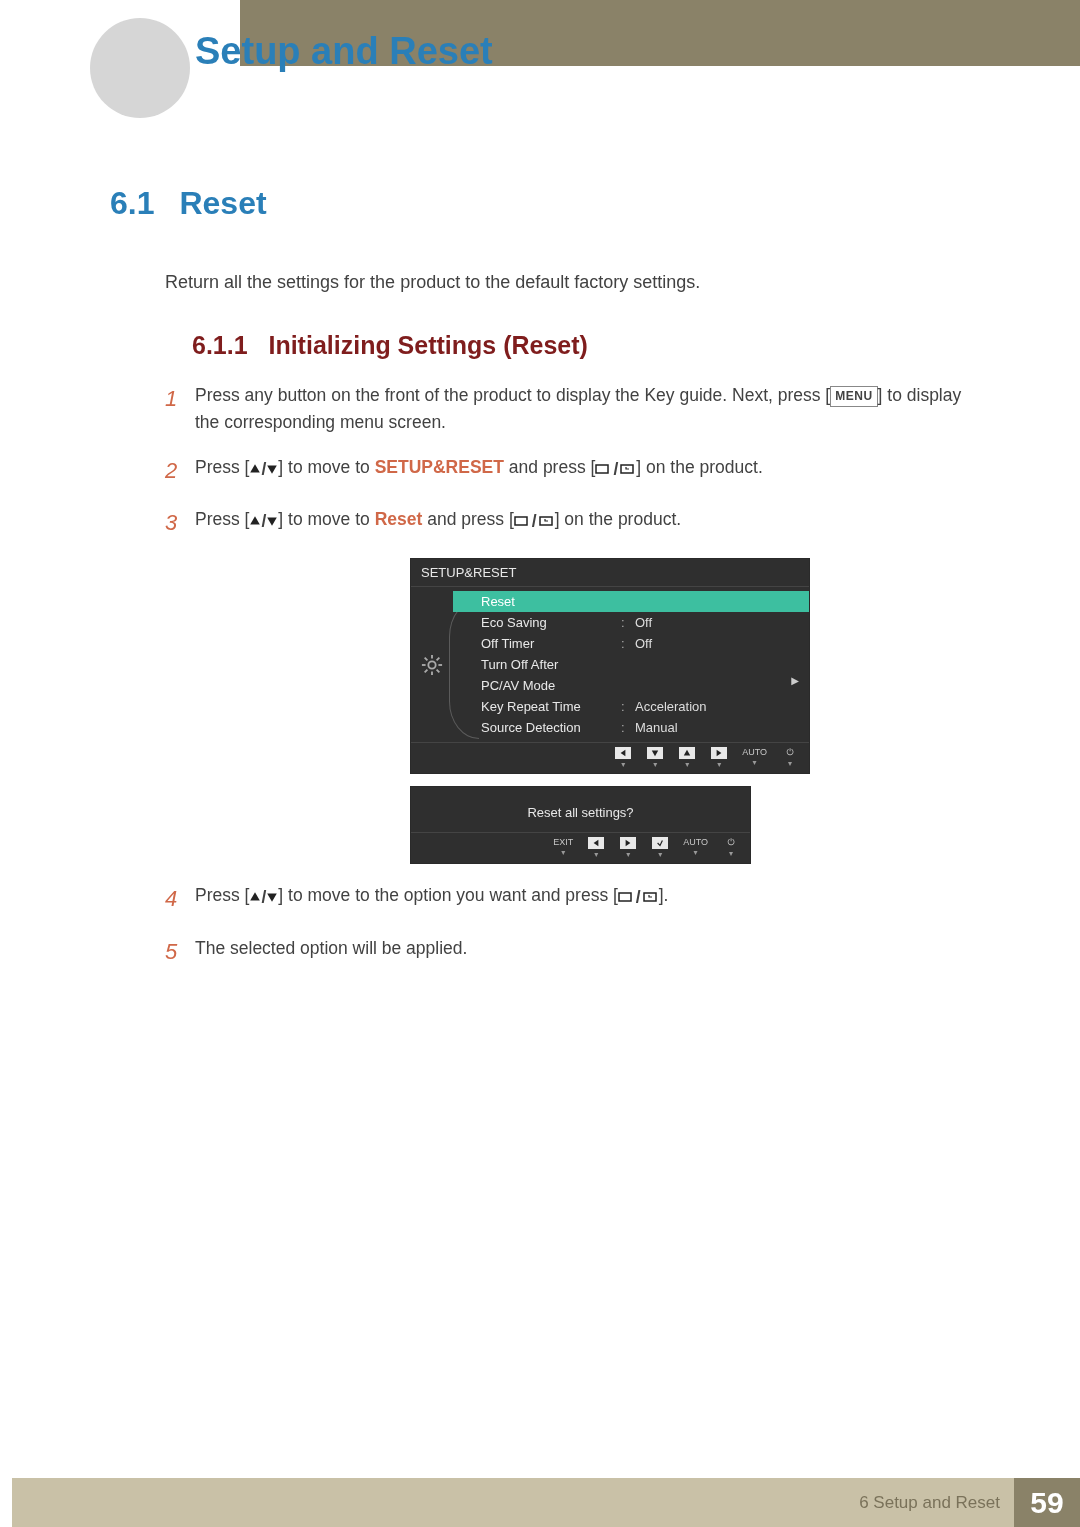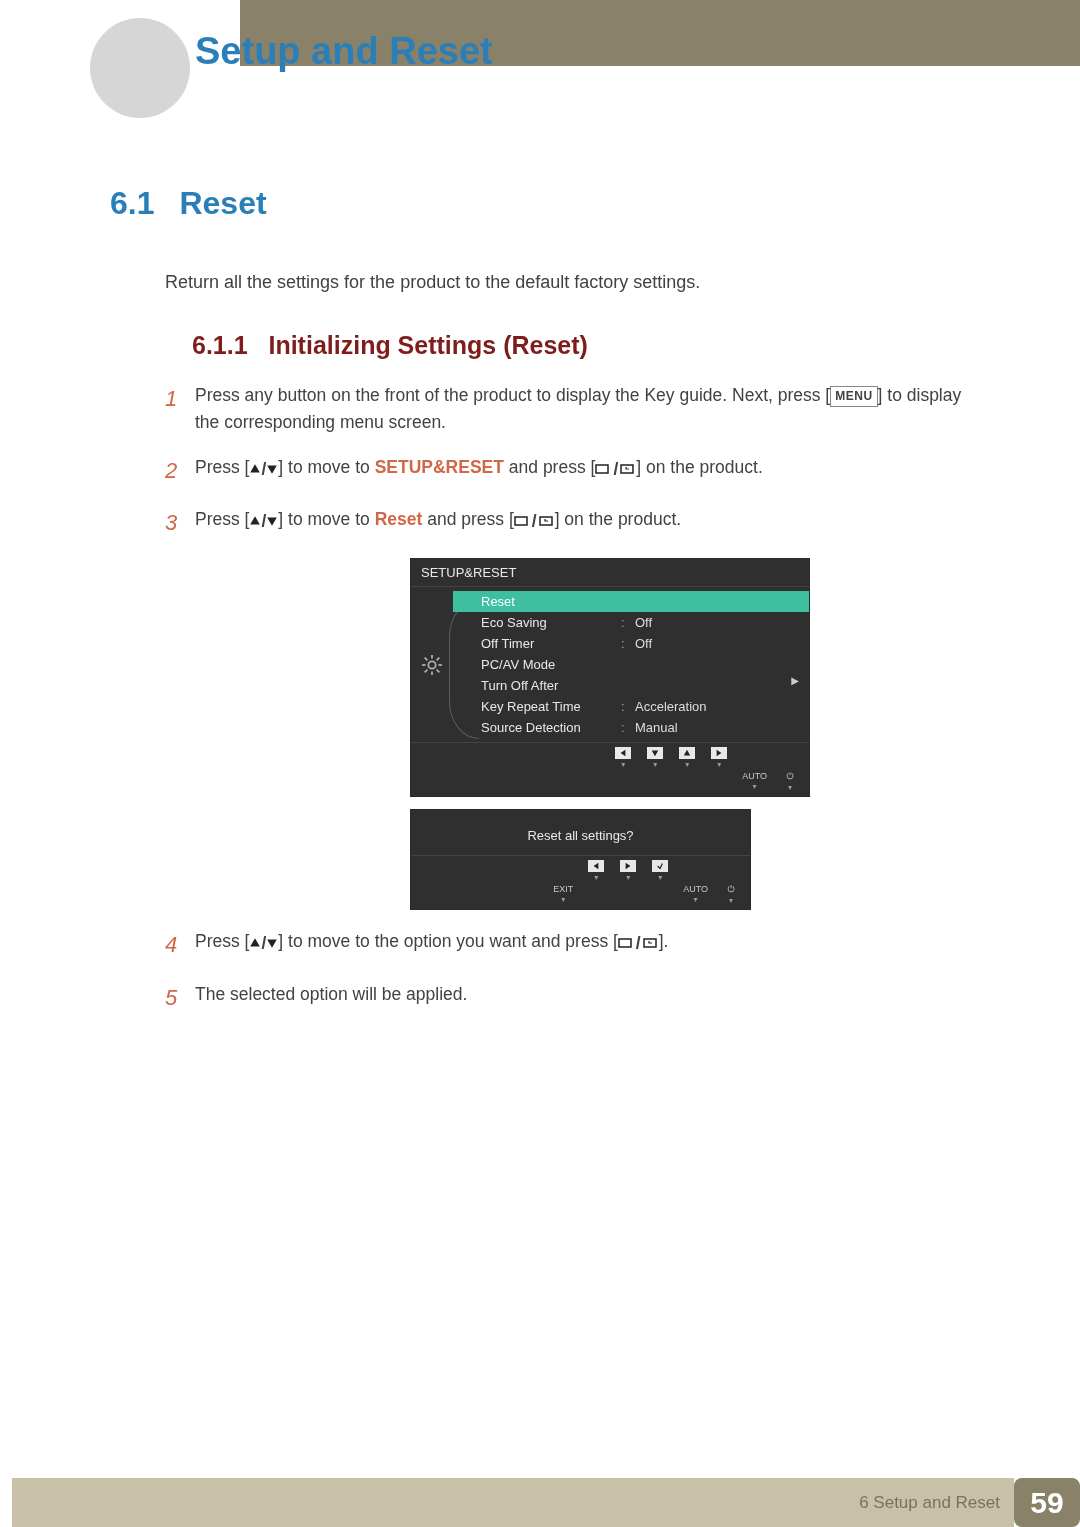--- a/index.html
+++ b/index.html
@@ -177,21 +177,21 @@
     align-items: center;
     gap: 1px;
     min-width: 18px;
   }
   .nav-box {
     width: 16px; height: 12px;
     background: #e8e8e8;
     display: flex; align-items: center; justify-content: center;
   }
   .nav-box svg { width: 8px; height: 8px; }
-  .nav-label { font-size: 9px; color: #c8c8c8; margin-top: 24px; }
+  .nav-label { font-size: 9px; color: #c8c8c8; }
   .nav-dot { font-size: 8px; color: #999; }
 
   .osd2 {
     width: 341px;
     background: #2f2f2f;
     border: 1px solid #2a2a2a;
     color: #e8e8e8;
     font-size: 13px;
     margin-top: 12px;
   }
@@ -226,21 +226,20 @@
   }
   .foot-right {
     width: 66px;
     background: #8a8268;
     color: #fff;
     font-size: 30px;
     font-weight: bold;
     display: flex;
     align-items: center;
     justify-content: center;
-    border-radius: 8px;
   }
 </style>
 </head>
 <body>
 
 <div class="top-khaki-bar"></div>
 <div class="chapter-circle"></div>
 <div class="chapter-title">Setup and Reset</div>
 
 <div class="content">
@@ -344,24 +343,24 @@
                 <span class="osd-key">Eco Saving</span>
                 <span class="osd-colon">:</span>
                 <span class="osd-val">Off</span>
               </div>
               <div class="osd-row">
                 <span class="osd-key">Off Timer</span>
                 <span class="osd-colon">:</span>
                 <span class="osd-val">Off</span>
               </div>
               <div class="osd-row">
+                <span class="osd-key">Turn Off After</span>
+              </div>
+              <div class="osd-row">
                 <span class="osd-key">PC/AV Mode</span>
-              </div>
-              <div class="osd-row">
-                <span class="osd-key">Turn Off After</span>
               </div>
               <div class="osd-row">
                 <span class="osd-key">Key Repeat Time</span>
                 <span class="osd-colon">:</span>
                 <span class="osd-val">Acceleration</span>
               </div>
               <div class="osd-row">
                 <span class="osd-key">Source Detection</span>
                 <span class="osd-colon">:</span>
                 <span class="osd-val">Manual</span>

